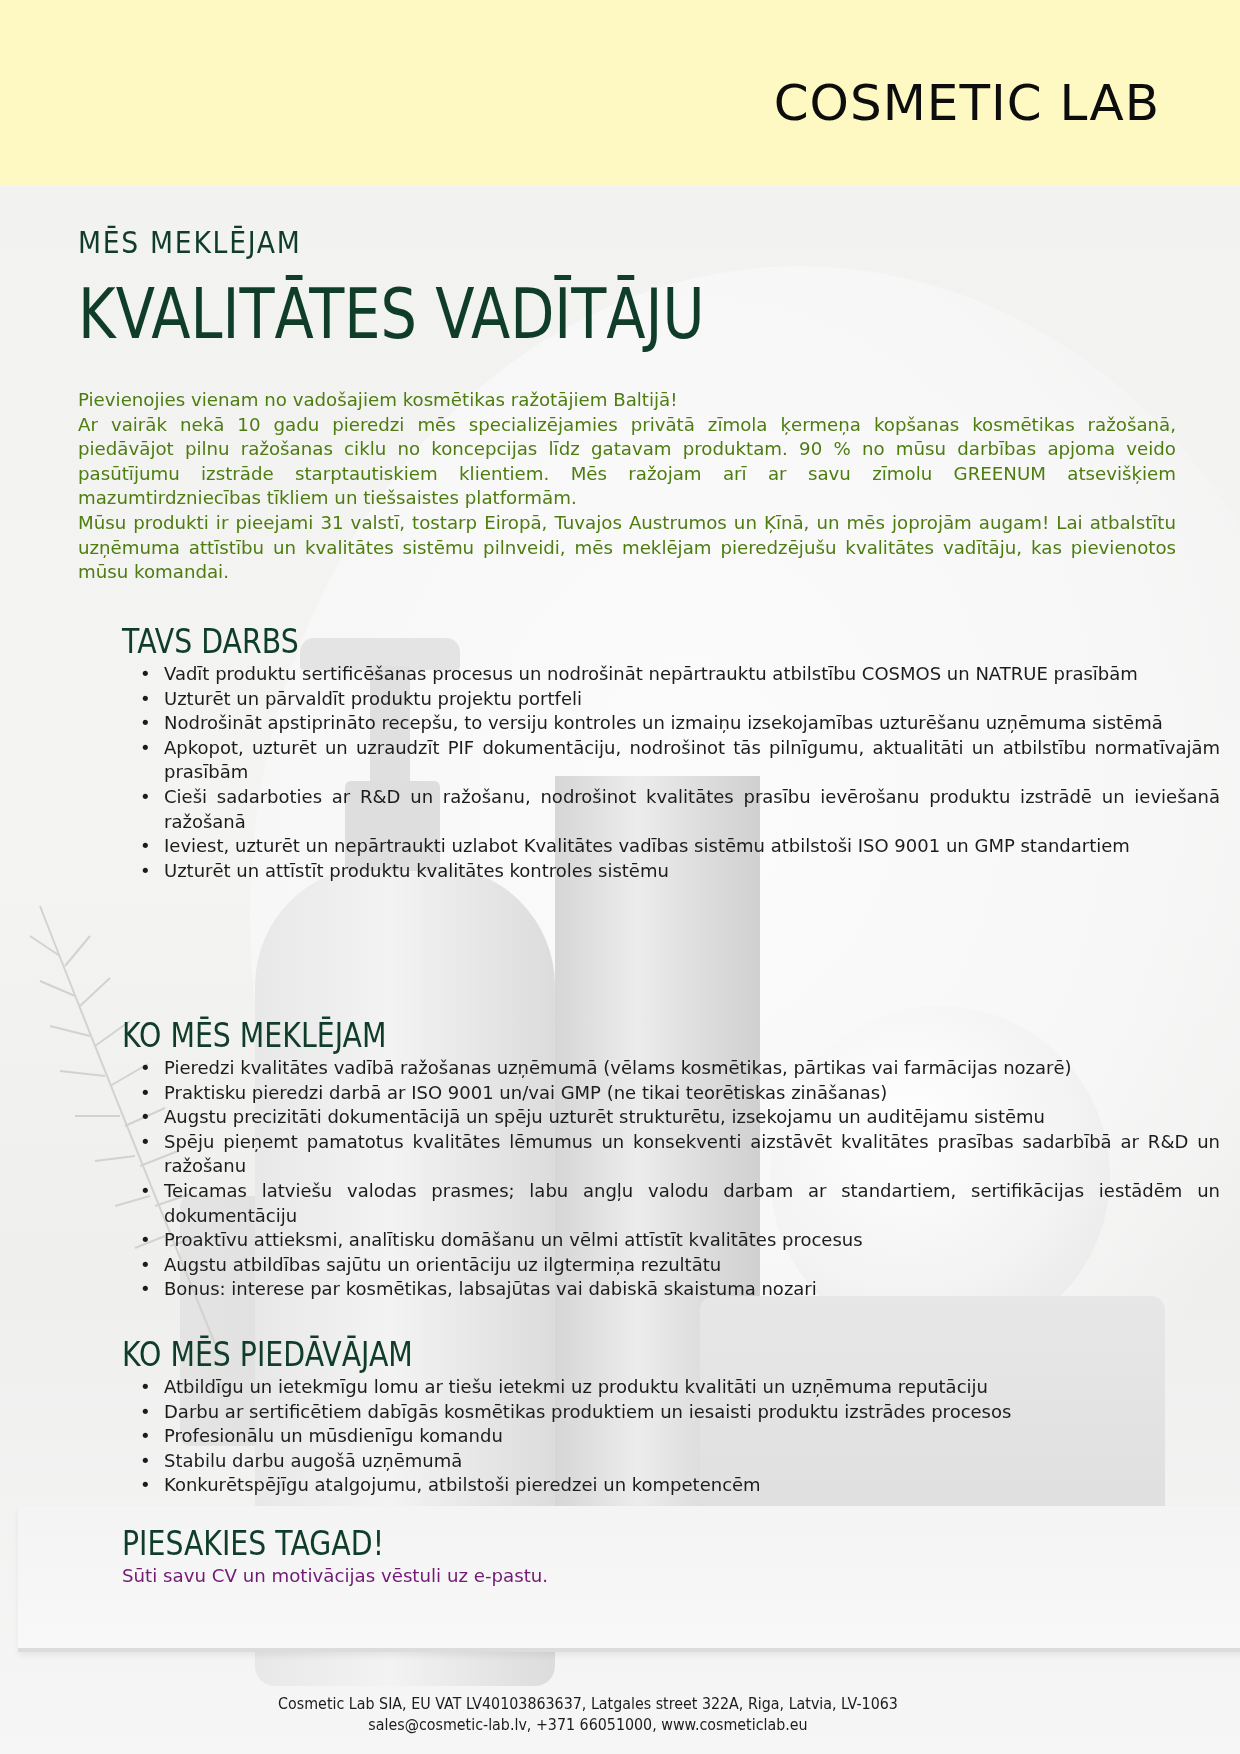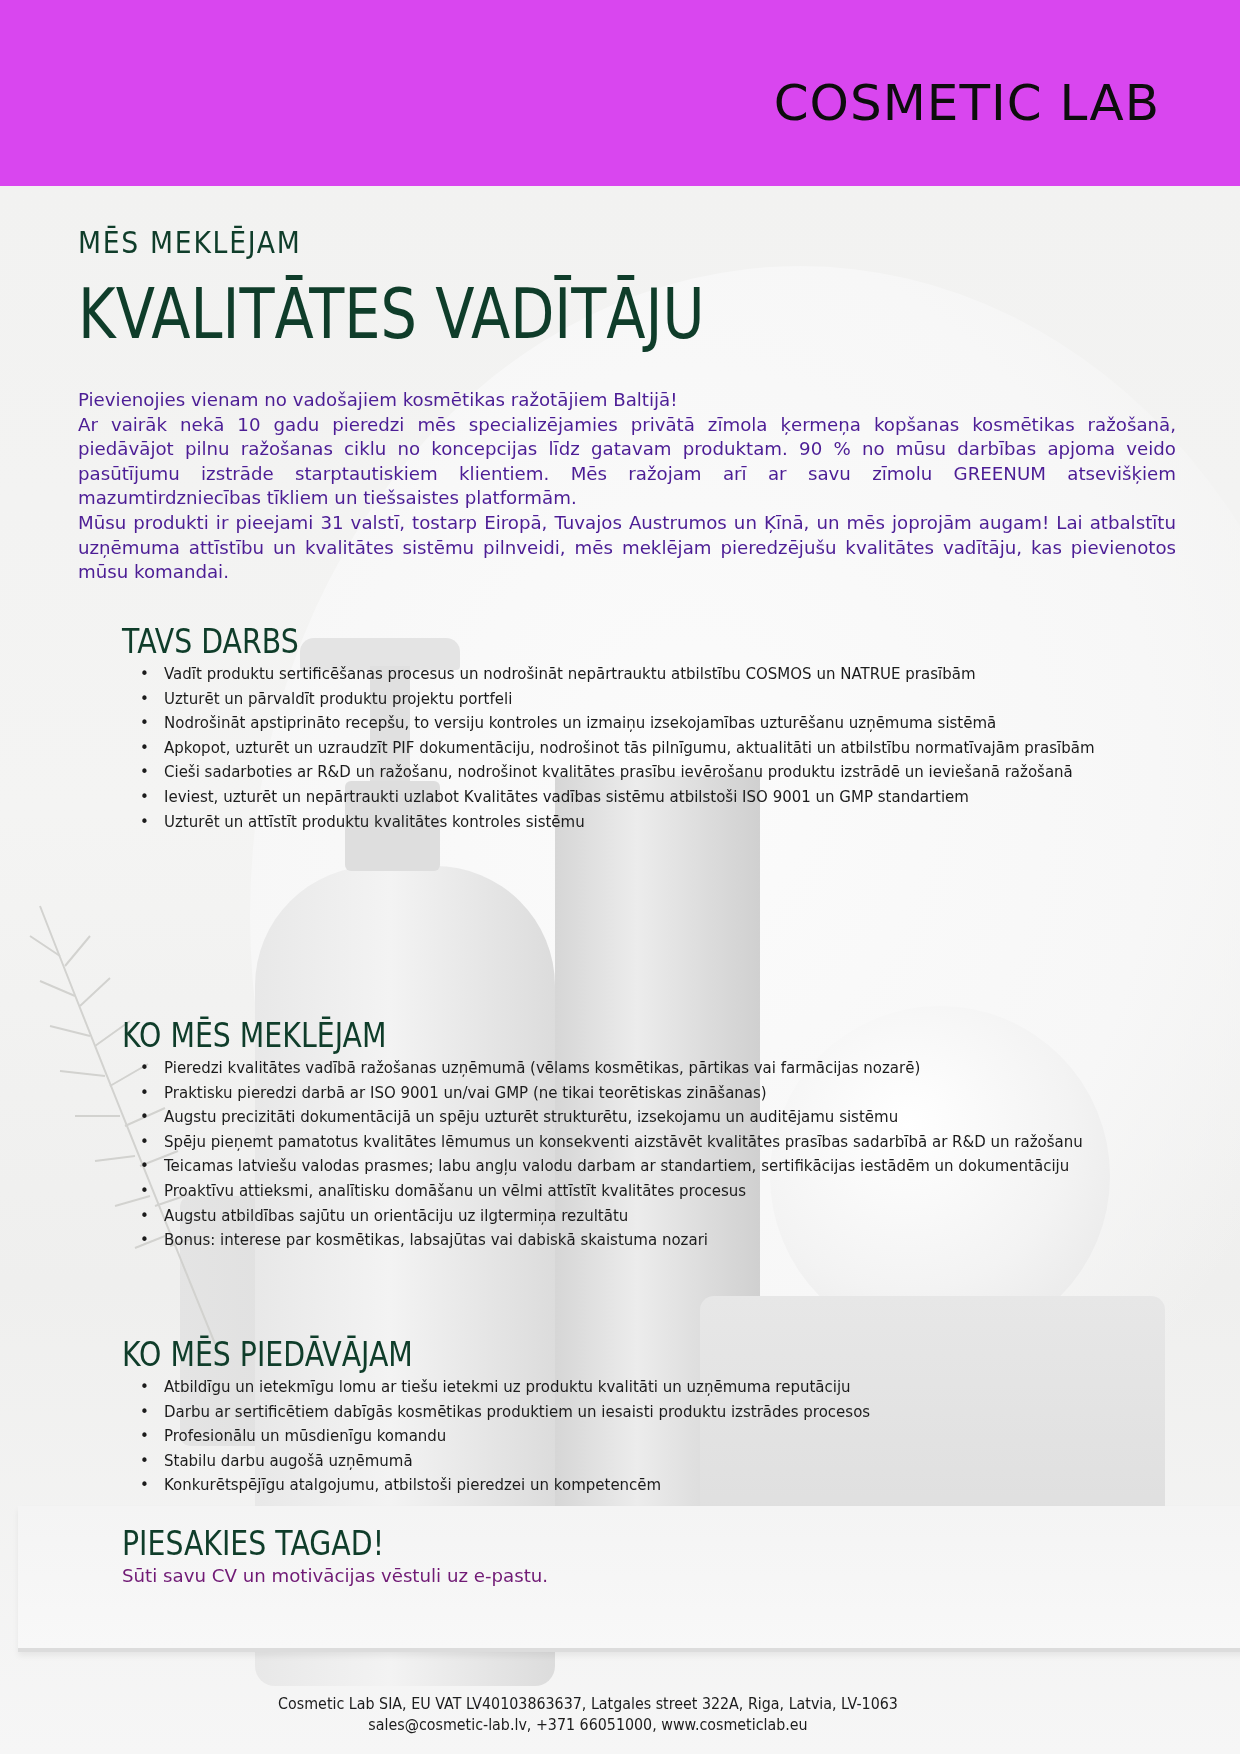--- a/index.html
+++ b/index.html
@@ -4,21 +4,21 @@
 <style>
   html, body { margin: 0; padding: 0; }
   body {
     width: 1240px; height: 1754px; position: relative; overflow: hidden;
     background: #ffffff;
     font-family: "DejaVu Sans", "Liberation Sans", sans-serif;
     color: #1a1a1a;
   }
   .header {
     position: absolute; left: 0; top: 0; width: 1240px; height: 186px;
-    background: #d946ef;
+    background: #fef9c3;
   }
   .logo {
     position: absolute; right: 80px; top: 78px;
     font-family: "DejaVu Sans", sans-serif;
     font-size: 50px; letter-spacing: 1px; color: #0d0d0d; font-weight: normal;
     line-height: 1;
   }
   .bg {
     position: absolute; left: 0; top: 186px; width: 1240px; height: 1568px;
     background: linear-gradient(180deg, #f2f2f1 0%, #f4f4f3 40%, #efefee 70%, #f6f6f6 100%);
@@ -48,36 +48,36 @@
     white-space: nowrap;
   }
   .title {
     position: absolute; left: 0; top: 90px;
     font-family: "DejaVu Sans", sans-serif; font-size: 70px; color: #0f3d2a;
     transform: scaleX(0.82); transform-origin: left; white-space: nowrap; line-height: 1.1;
   }
   .intro {
     position: absolute; left: 0; top: 202px; width: 1098px;
     font-family: "DejaVu Sans", sans-serif; font-size: 18.2px; line-height: 24.6px;
-    text-align: justify; color: #4c1d95;
+    text-align: justify; color: #4d7c0f;
   }
   .intro p { margin: 0; }
   .section { position: absolute; left: 0; width: 1098px; margin-left: 44px; }
   .section h2 {
     margin: 0; font-weight: normal;
     font-family: "DejaVu Sans", sans-serif; font-size: 33px; color: #0f3d2a;
     transform: scaleX(0.86); transform-origin: left; white-space: nowrap;
     line-height: 40px;
   }
   .section ul {
     margin: 0; padding: 0 0 0 42px; list-style: none;
   }
   .section li {
     position: relative;
-    font-family: "DejaVu Sans", sans-serif; font-size: 15px; line-height: 24.6px;
+    font-family: "DejaVu Sans", sans-serif; font-size: 18px; line-height: 24.6px;
     text-align: justify; color: #1c1c1c;
   }
   .section li::before {
     content: "•"; position: absolute; left: -24px; top: 0;
   }
   .s1 { top: 436px; }
   .s2 { top: 830px; }
   .s3 { top: 1149px; }
   .s4 { top: 1338px; }
   .s4 p { margin: 0; font-family: "DejaVu Sans", sans-serif; font-size: 18.2px; line-height: 24px; color: #701a75; }

